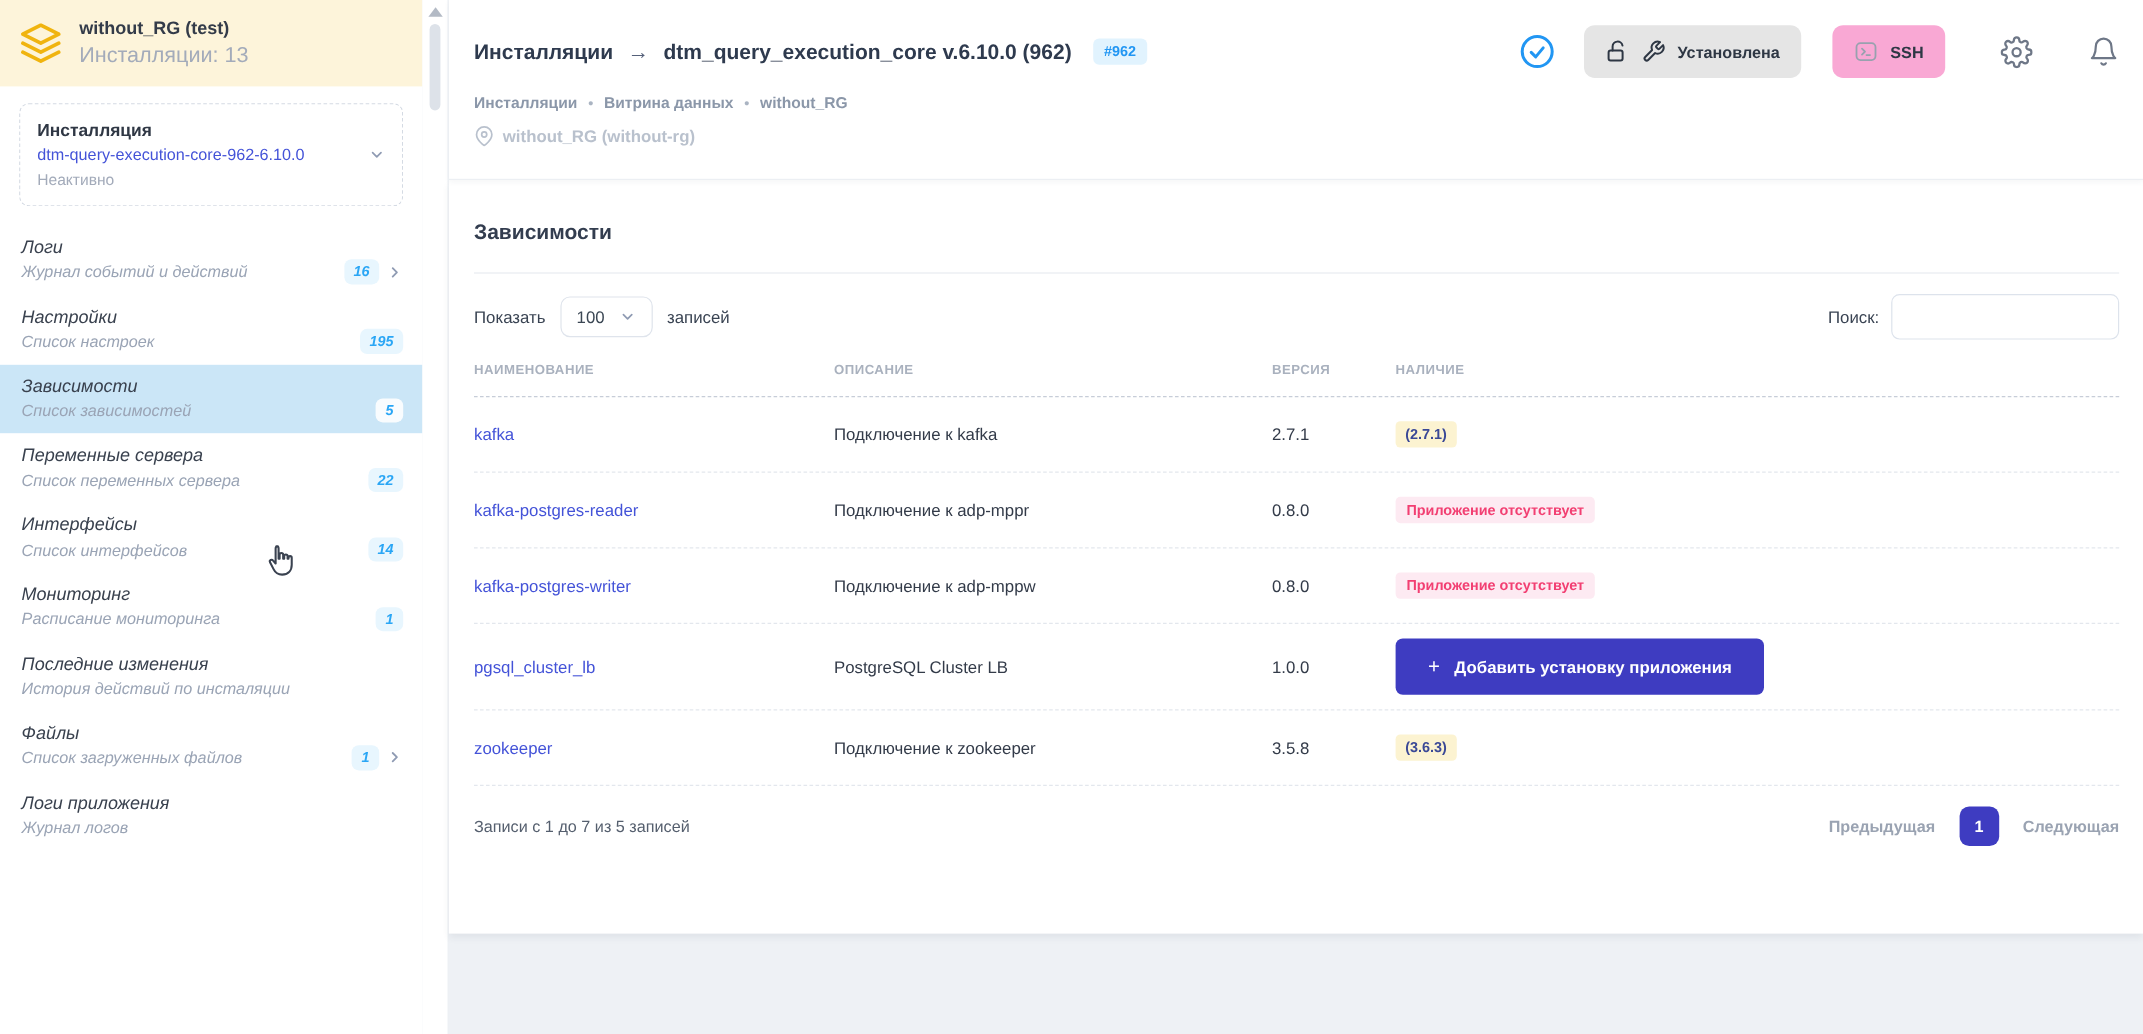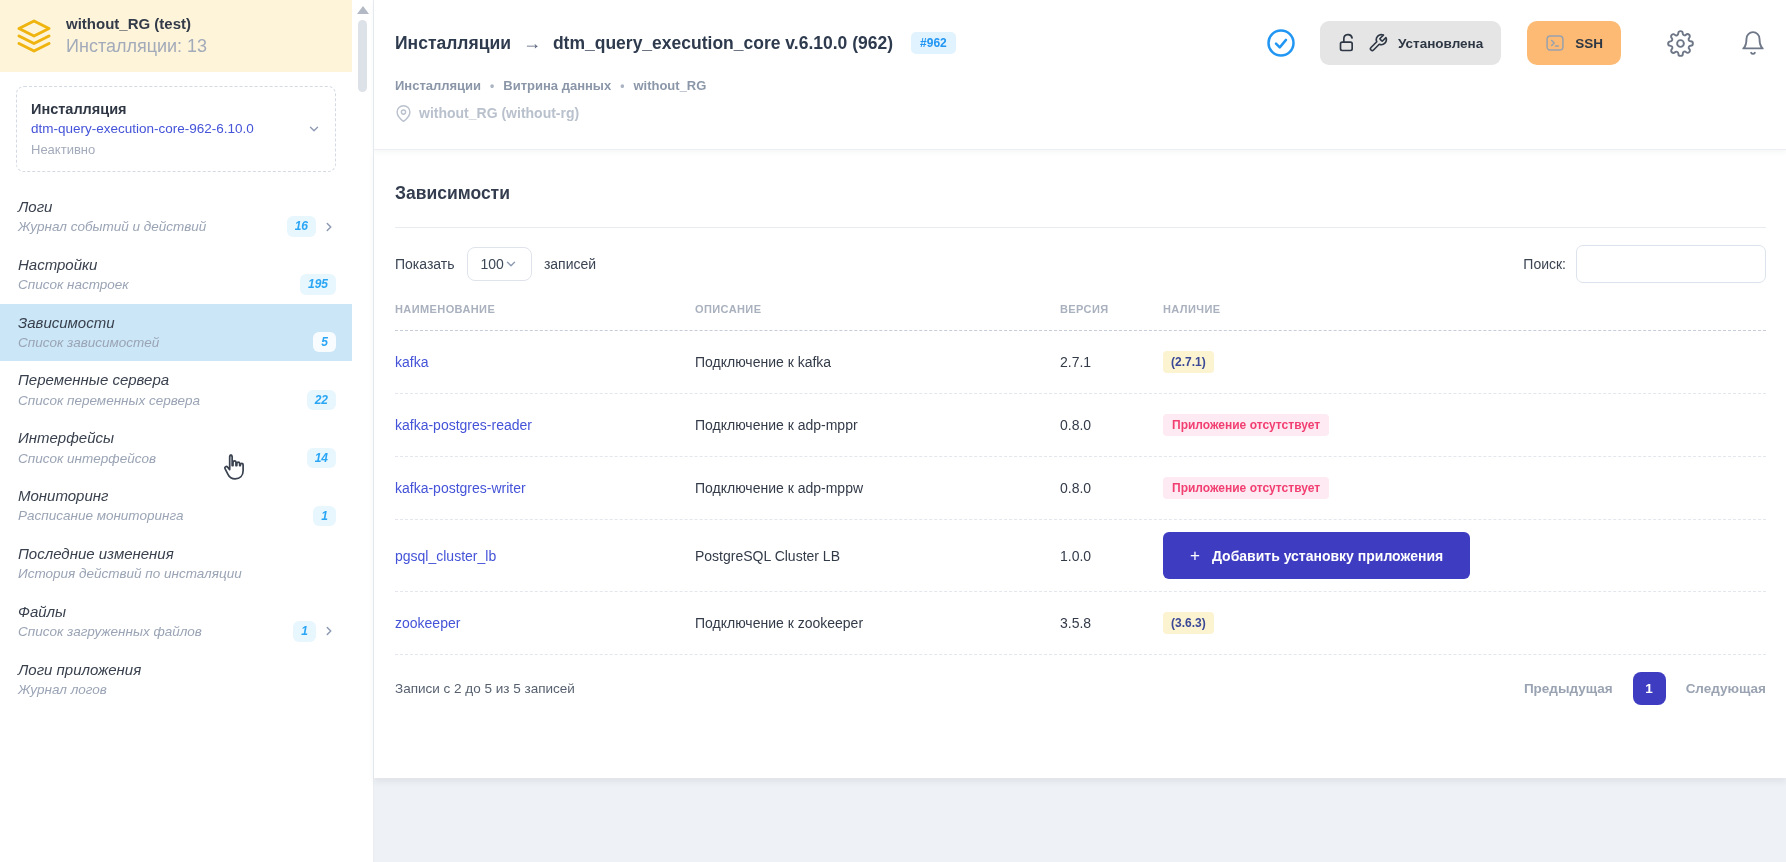--- a/index.html
+++ b/index.html
@@ -70,32 +70,32 @@
     margin-left:18px; background:#e1f3fe; color:#2196f3; font-size:12px; font-weight:700;
     padding:4px 9px; border-radius:5px;
   }
   .hdr-actions { margin-left:auto; display:flex; align-items:center; }
   .check-circle { width:30px; height:30px; }
   .pill {
     display:flex; align-items:center; gap:10px; background:#e5e5e5; border-radius:9px;
     height:44px; padding:0 18px; margin-left:24px; cursor:pointer;
   }
   .pill-label { font-size:13.5px; font-weight:700; color:#2e3744; }
-  .pill.ssh { background:#fdba74; margin-left:26px;border-radius:10px; }
+  .pill.ssh { background:#f9a8d4; margin-left:26px; }
   .icon-btn { margin-left:46px; cursor:pointer; display:flex; }
   .breadcrumb { margin-top:13px; display:flex; align-items:center; gap:9px; font-size:13px; font-weight:600; color:#8b97a9; }
   .bc-sep { color:#aab4c2; font-size:12px; }
   .location-row { margin-top:12px; display:flex; align-items:flex-start; gap:7px; color:#b9c1cd; font-size:14px; font-weight:600; }
   
   .content { background:#fff; height:628px; padding:0 20px 0 21px; box-shadow:0 4px 6px rgba(40,50,70,.07); position:relative; z-index:1; }
   .section-heading { padding-top:33px; font-size:17.5px; font-weight:700; color:#333d4f; }
   .divider { margin-top:23px; border-top:1px solid #e8ebf0; }
   .controls { margin-top:17px; display:flex; align-items:center; font-size:14px; color:#3a4453; }
   .select-box {
-    margin:0 12px; display:inline-flex; align-items:center; gap:0;
+    margin:0 12px; display:inline-flex; align-items:center; gap:12px;
     border:1px solid #dfe4ec; border-radius:8px; padding:8px 13px; cursor:pointer;
     font-size:14px; color:#3b4754;
   }
   .search-wrap { margin-left:auto; display:flex; align-items:center; gap:10px; }
   .search-input { width:190px; height:38px; border:1px solid #dde3ec; border-radius:7px; outline:none; padding:0 10px; font-size:14px; color:#3a4453; }
   .table { margin-top:20px; }
   .t-head { display:grid; grid-template-columns:300px 365px 103px 1fr; padding-bottom:15px; }
   .t-head span { font-size:11px; font-weight:700; letter-spacing:.4px; color:#a9b1be; }
   .head-sep { border-top:1px dashed #c7cdd8; }
   .t-row { display:grid; grid-template-columns:300px 365px 103px 1fr; align-items:center; padding:20px 0; border-bottom:1px dashed #e3e7ed; }
@@ -369,21 +369,21 @@
         </div>
 
         <div class="t-row">
           <span class="cell-name">zookeeper</span>
           <span class="cell-desc">Подключение к zookeeper</span>
           <span class="cell-ver">3.5.8</span>
           <span><span class="badge-version">(3.6.3)</span></span>
         </div>
 
         <div class="t-footer">
-          <span class="records-info">Записи с 2 до 5 из 5 записей</span>
+          <span class="records-info">Записи с 1 до 7 из 5 записей</span>
           <span class="pagination">
             <span class="page-link">Предыдущая</span>
             <span class="page-num">1</span>
             <span class="page-link">Следующая</span>
           </span>
         </div>
       </div>
     </section>
   </main>
 

